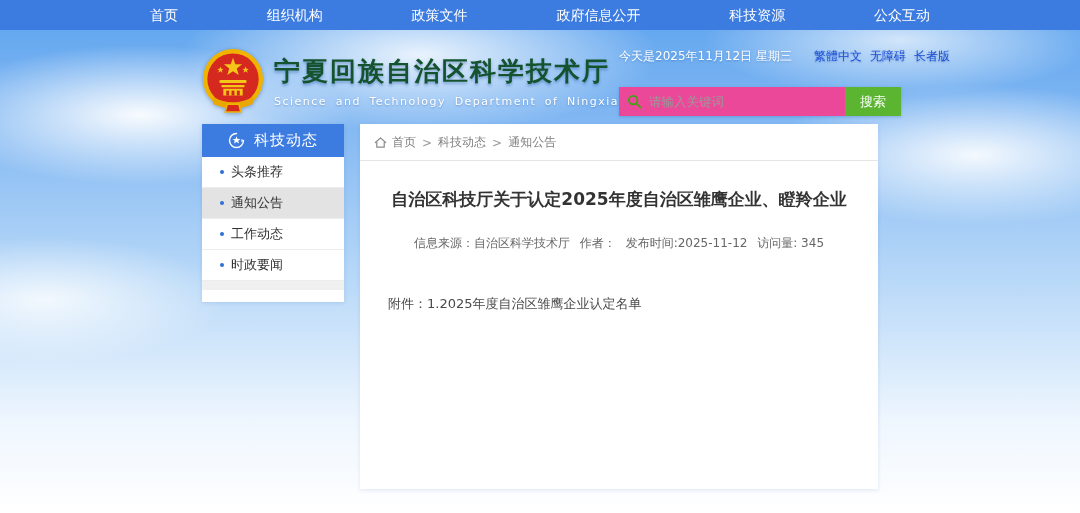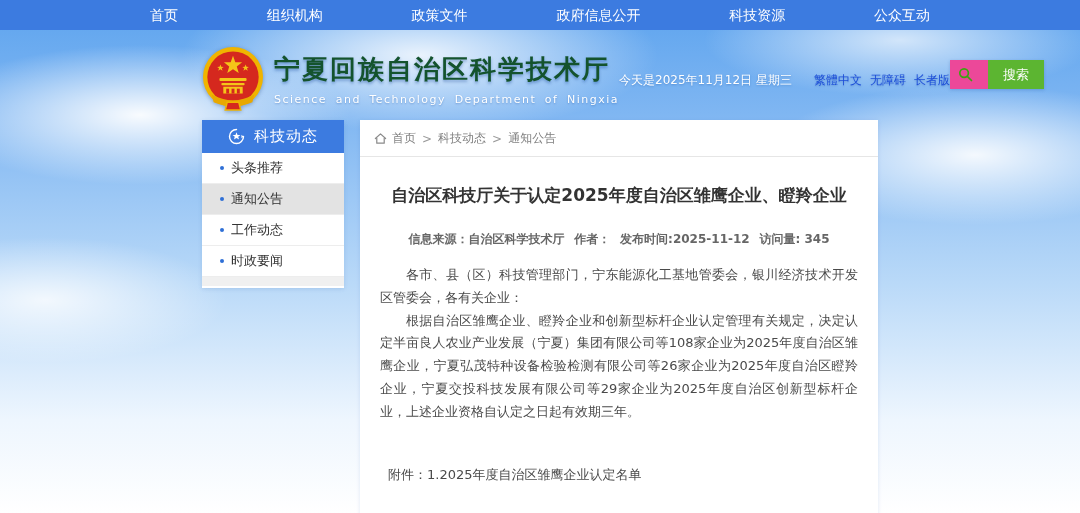--- a/index.html
+++ b/index.html
@@ -32,21 +32,21 @@
   .emblem { width:62px; height:66px; margin-right:10px; flex:0 0 auto; filter:drop-shadow(0 1px 2px rgba(0,40,100,.35)); }
   .brand-text .cn {
     color:#14532d; font-size:26px; font-weight:bold; letter-spacing:2px;
     text-shadow:0 2px 3px rgba(30,80,160,.45); white-space:nowrap;
   }
   .brand-text .en {
     color:#ffffff; font-size:11px; letter-spacing:1.5px; margin-top:6px;
     text-shadow:0 1px 2px rgba(30,80,160,.4); white-space:nowrap;
     display:flex; justify-content:space-between; width:345px;
   }
-  .header-right { width:282px; display:flex; flex-direction:row; }
+  .header-right { width:282px; display:flex; flex-direction:column;gap:8px; }
   .top-utility {
     display:flex; align-items:center; font-size:12px; color:#ffffff;
     text-shadow:0 1px 2px rgba(30,80,160,.35); margin-top:2px; white-space:nowrap;
   }
   .top-utility .date { margin-right:14px; }
   .top-utility a { color:#1d4ed8; text-decoration:none; margin-left:8px; cursor:pointer; }
   .searchbar { display:flex; margin-top:14px; height:29px; box-shadow:0 1px 3px rgba(30,80,160,.25); }
   .search-field {
     flex:1; background:#ec4899; display:flex; align-items:center; padding:0 8px;
   }
@@ -64,21 +64,21 @@
   
   .main { width:676px; margin:8px auto 0; display:flex; align-items:flex-start; }
 
   
   .sidebar { width:142px; flex:0 0 auto; margin-right:16px; box-shadow:0 1px 4px rgba(60,110,180,.18); }
   .sidebar-head {
     height:33px; background:#3c7be0; color:#fff; font-size:15px;
     display:flex; align-items:center; justify-content:center; letter-spacing:1px;
   }
   .sidebar-head svg { width:17px; height:17px; margin-right:9px; }
-  .sidebar-body { background:#ffffff; padding-bottom:2px;text-align:center; }
+  .sidebar-body { background:#ffffff; padding-bottom:12px;text-align:center; }
   .side-item {
     height:31px; display:flex; align-items:center; padding-left:18px;
     font-size:13px; color:#333; cursor:pointer; border-bottom:1px solid #ededed;
     background:#ffffff;
   }
   .side-item.active { background:#e3e3e3; }
   .side-item .dot { width:4px; height:4px; border-radius:50%; background:#2f6fd6; margin-right:7px; flex:0 0 auto; }
   .sidebar-foot { height:9px; background:#f0f0f0; }
 
   
@@ -93,21 +93,21 @@
 
   .article { padding:0 20px; }
   .article-title {
     margin-top:24px; text-align:center; font-size:17px; font-weight:bold;
     color:#333; line-height:1.65;
   }
   .article-title span { display:block; }
   .article-meta {
     margin-top:22px; text-align:center; font-size:12px; color:#666; white-space:nowrap;
   }
-  .article-meta span { margin:0 3px;font-weight:bold; }
+  .article-meta span { margin:0 3px; }
   .article-body { margin-top:16px; font-size:13px; color:#4a4a4a; line-height:1.75; }
   .article-body p { text-indent:2em; text-align:justify; }
   .attachments { margin-top:40px; padding-left:8px; font-size:13px; color:#4a4a4a; line-height:1.85; }
   .attach-row { display:flex; }
   .attach-label { white-space:nowrap; }
   .attach-link { cursor:pointer; }
 </style>
 </head>
 <body>
 
@@ -222,24 +222,20 @@
         <span>自治区科技厅关于认定2025年度自治区雏鹰企业、瞪羚企业</span>
       </h1>
 
       <div class="article-meta">
         <span>信息来源：自治区科学技术厅</span>
         <span>作者：</span>
         <span>发布时间:2025-11-12</span>
         <span>访问量: 345</span>
       </div>
 
-      <div class="article-body">
-        <p>各市、县（区）科技管理部门，宁东能源化工基地管委会，银川经济技术开发区管委会，各有关企业：</p>
-        <p>根据自治区雏鹰企业、瞪羚企业和创新型标杆企业认定管理有关规定，决定认定半亩良人农业产业发展（宁夏）集团有限公司等108家企业为2025年度自治区雏鹰企业，宁夏弘茂特种设备检验检测有限公司等26家企业为2025年度自治区瞪羚企业，宁夏交投科技发展有限公司等29家企业为2025年度自治区创新型标杆企业，上述企业资格自认定之日起有效期三年。</p>
-      </div>
 
       <div class="attachments">
         <div class="attach-row">
           <span class="attach-label">附件：</span>
           <span class="attach-link">1.2025年度自治区雏鹰企业认定名单</span>
         </div>
 
       </div>
     </div>
   </div>

